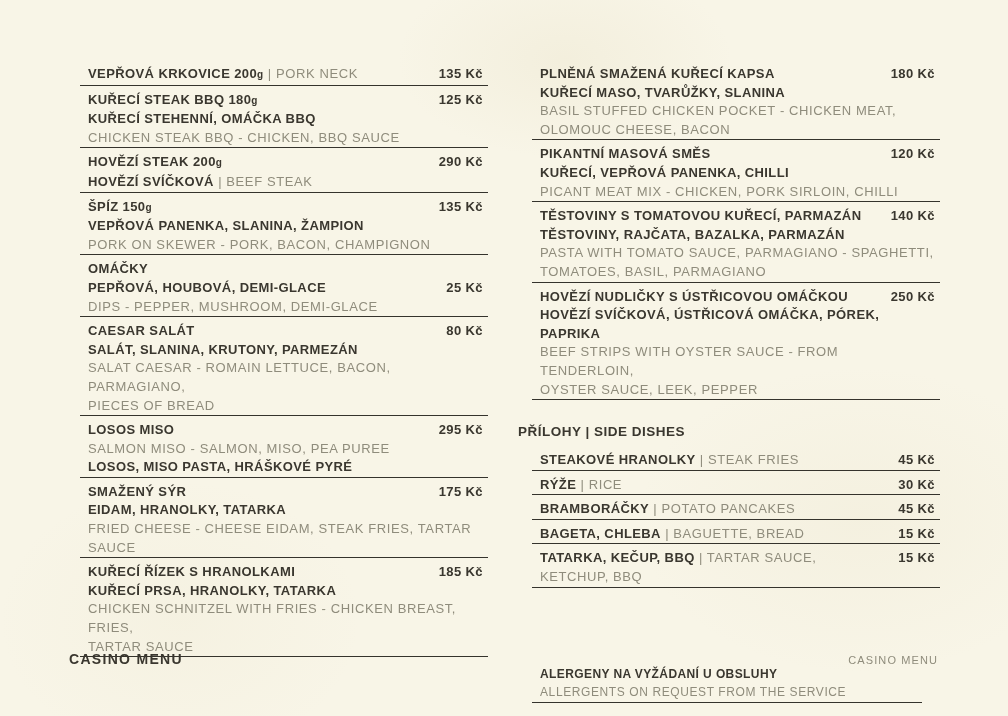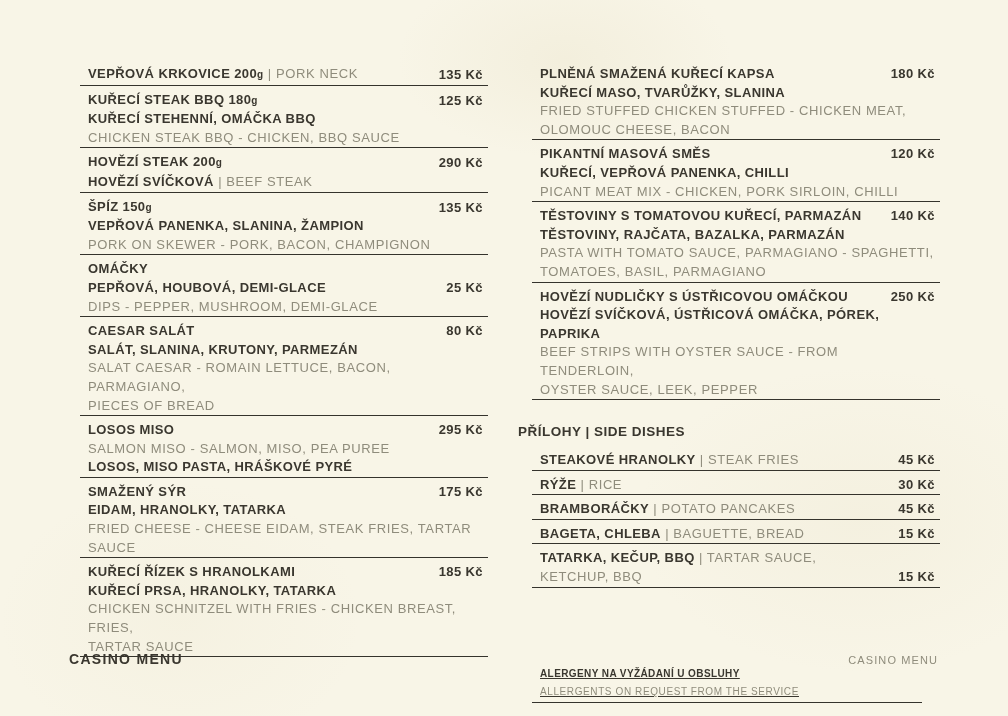--- a/index.html
+++ b/index.html
@@ -31,21 +31,21 @@
   .menu-item {
     padding: 0 5px 0 8px;
     border-bottom: 1.5px solid var(--rule, #35332c);
     margin-bottom: 5px;
   }
   .gap-before { }
 
   .row {
     display: flex;
     justify-content: space-between;
-    align-items: flex-end;
+    align-items: flex-start;
     line-height: 18.6px;
     font-size: 13px;
   }
   .row-text { flex: 1 1 auto; min-width: 0; }
   .strong {
     font-weight: 700;
     color: var(--ink, #3a372f);
     letter-spacing: 0.4px;
   }
   .muted {
@@ -71,22 +71,21 @@
     letter-spacing: 0.5px;
     color: var(--ink, #3a372f);
   }
 
   .allergens {
     margin-top: 77px;
     width: 382px;
     padding-left: 8px;
     border-bottom: 1.5px solid var(--rule, #35332c);
     line-height: 18.6px;
-    font-size: 10px;
-    text-decoration: underline;
+    font-size: 12px;
   }
   .allergens .cz { font-weight: 700; letter-spacing: 0.4px; color: var(--ink, #3a372f); }
   .allergens .en { font-weight: 400; letter-spacing: 0.6px; color: var(--muted, #8f8c7c); }
 
   .footer-brand {
     position: absolute;
     left: 69px; top: 651px;
     font-size: 14px; font-weight: 700;
     letter-spacing: 1.3px;
     color: var(--ink, #3a372f);
@@ -216,21 +215,21 @@
     <div id="mount-right">
         <div class="menu-item">
           <div class="row">
             <span class="row-text"><span class="strong">PLNĚNÁ SMAŽENÁ KUŘECÍ KAPSA</span></span>
             <span class="price">180 Kč</span>
           </div>
           <div class="row">
             <span class="row-text"><span class="strong">KUŘECÍ MASO, TVARŮŽKY, SLANINA</span></span>
           </div>
           <div class="row">
-            <span class="row-text"><span class="muted">FRIED STUFFED CHICKEN STUFFED - CHICKEN MEAT,</span></span>
+            <span class="row-text"><span class="muted">BASIL STUFFED CHICKEN POCKET - CHICKEN MEAT,</span></span>
           </div>
           <div class="row">
             <span class="row-text"><span class="muted">OLOMOUC CHEESE, BACON</span></span>
           </div>
         </div>
         <div class="menu-item">
           <div class="row">
             <span class="row-text"><span class="strong">PIKANTNÍ MASOVÁ SMĚS</span></span>
             <span class="price">120 Kč</span>
           </div>

